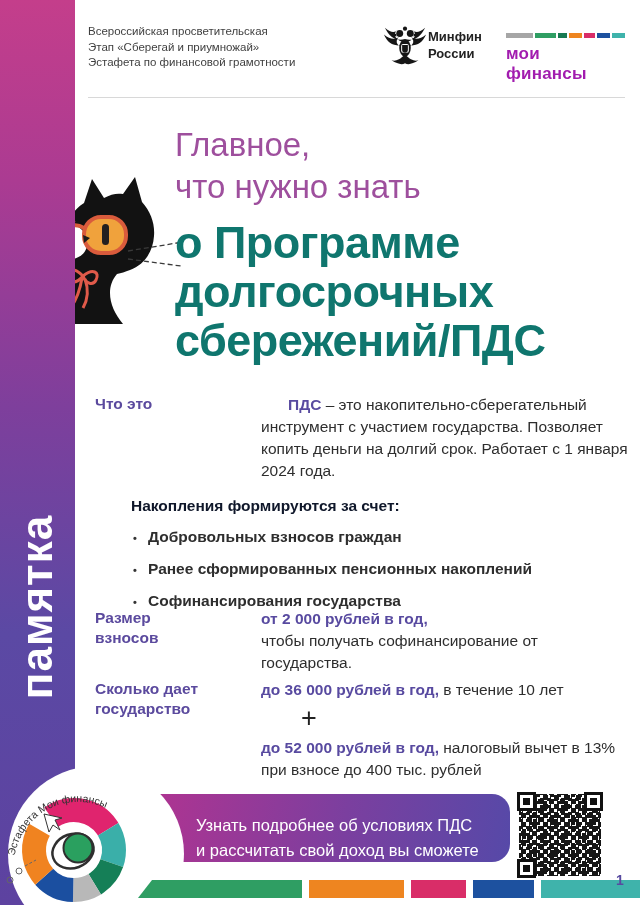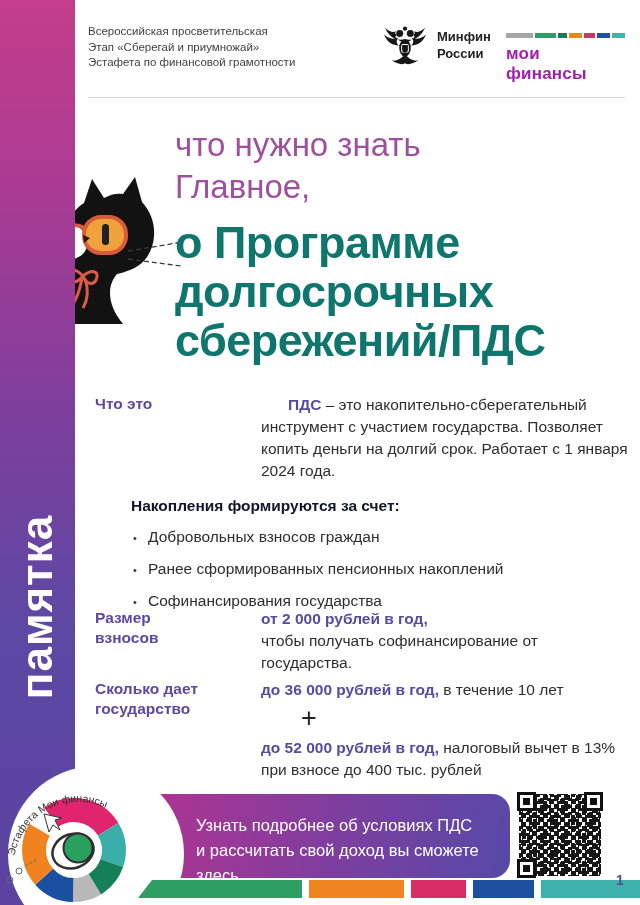--- a/index.html
+++ b/index.html
@@ -11,21 +11,21 @@
     background:linear-gradient(180deg,#c43e8b 0%,#ab3b92 20%,#7e3f9c 45%,#5b49a4 70%,#5d42a0 100%); }
   .vertical-word { position:absolute; left:37px; top:607px; transform:translate(-50%,-50%) rotate(-90deg);
     color:#ffffff; font-size:44px; font-weight:700; letter-spacing:1px; white-space:nowrap; z-index:3; }
 
   
   .cat { position:absolute; left:55px; top:172px; width:132px; height:152px; z-index:1; }
 
   
   .hdr-text { position:absolute; left:88px; top:24px; font-size:11.5px; line-height:15.5px; color:#3f3f3f; z-index:4; }
   .divider { position:absolute; left:88px; top:97px; width:537px; height:1px; background:#d8d8d8; }
-  .minfin { position:absolute; left:382px; top:22px; display:flex; align-items:center; gap:9px; z-index:4; }
+  .minfin { position:absolute; left:382px; top:22px; display:flex; align-items:center; z-index:4; }
   .minfin-name { font-size:13px; line-height:17px; font-weight:600; color:#222; }
   .mf-logo { position:absolute; left:506px; top:33px; width:119px; z-index:4; }
   .mf-stripe { display:flex; gap:2px; height:5px; margin-bottom:6px; }
   .mf-stripe div { height:5px; }
   .mf-a{width:27px;background:#a6a6a6}.mf-b{width:21px;background:#2f9e63}.mf-c{width:9px;background:#177a52}
   .mf-d{width:13px;background:#ee8520}.mf-e{width:11px;background:#d92d68}.mf-f{width:13px;background:#1d519f}.mf-g{width:13px;background:#3fb3ab}
   .mf-text { font-size:17px; font-weight:700; color:#a21caf; letter-spacing:.2px; }
 
   
   .hero { position:absolute; left:175px; top:124px; z-index:4; }
@@ -33,28 +33,28 @@
   .hero .big { margin-top:10px; font-size:45px; line-height:49px; font-weight:800; color:#0f766e; letter-spacing:-.5px; }
 
   
   .section { position:absolute; left:95px; display:flex; z-index:4; width:535px; }
   .sec-label { width:130px; flex:0 0 130px; color:#5b4a9e; font-weight:700; font-size:15.5px; line-height:20px; }
   .sec-body { flex:1; font-size:15.5px; line-height:22px; color:#2e2e2e;margin-left:36px; }
   .hl { color:#584aa0; font-weight:700; }
   .s1 { top:394px; } .s1 .sec-body p { width:374px; text-indent:27px; }
   .s2 { top:495px; } .s2 .intro { font-weight:700; color:#0f172a; }
   .s2 ul { list-style:none; margin-top:9px; }
-  .s2 li { position:relative; padding-left:17px; margin-bottom:10px; }
+  .s2 li { position:relative; padding-left:17px; margin-bottom:10px;font-weight:bold; }
   .s2 li::before { content:"•"; position:absolute; left:2px; top:1px; font-size:11px; color:#333; }
   .s3 { top:608px; }
   .s4 { top:679px; }
   .plus-sign { font-size:27px; font-weight:400; color:#222; margin:3px 0 5px 40px; line-height:28px; }
 
   
-  .banner { position:absolute; left:140px; top:794px; width:370px; height:84px; border-radius:18px; z-index:4;
+  .banner { position:absolute; left:140px; top:794px; width:370px; height:68px; border-radius:18px; z-index:4;
     background:linear-gradient(100deg,#b23390 0%,#7b3f9f 55%,#5649a8 100%); color:#fff; }
   .banner-text { padding:19px 0 0 56px; font-size:16.5px; line-height:25px; font-weight:500; }
   .white-disc { position:absolute; left:8px; top:766px; width:176px; height:176px; border-radius:50%; background:#fff; z-index:5; }
   .roundel { position:absolute; left:2px; top:770px; z-index:6; }
 
   .qr { position:absolute; left:516px; top:791px; width:88px; height:88px; background:#fff; z-index:6; }
   .qr-noise { position:absolute; inset:3px;
     background:
       repeating-conic-gradient(#161616 0% 25%, transparent 0% 50%) 0 0 / 7px 7px,
       repeating-conic-gradient(transparent 0% 25%, #161616 0% 50%) 2px 1px / 11px 9px; }
@@ -135,22 +135,22 @@
       <div class="mf-e"></div>
         <div class="mf-f"></div>
         <div class="mf-g"></div>
     </div>
     <div class="mf-text">мои финансы</div>
   </div>
 
   <div class="divider"></div>
 
   <div class="hero">
+    <div class="intro">Главное,</div>
     <div class="intro">что нужно знать</div>
-    <div class="intro">Главное,</div>
     <div class="big">
       <div>о Программе</div>
       <div>долгосрочных</div>
       <div>сбережений/ПДС</div>
     </div>
   </div>
 
   <div class="section s1">
     <div class="sec-label">Что это</div>
     <div class="sec-body">

